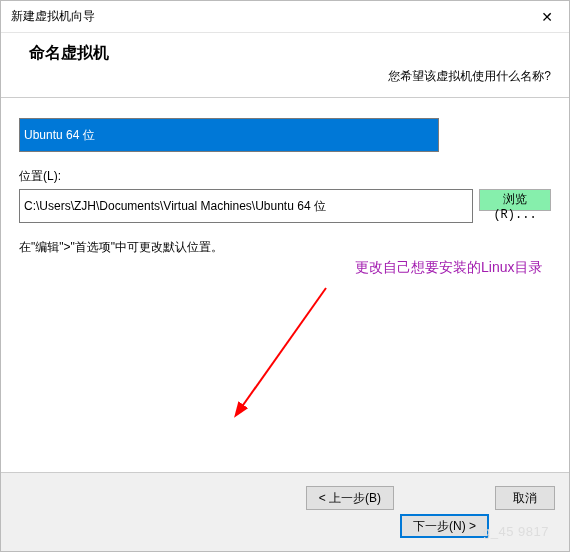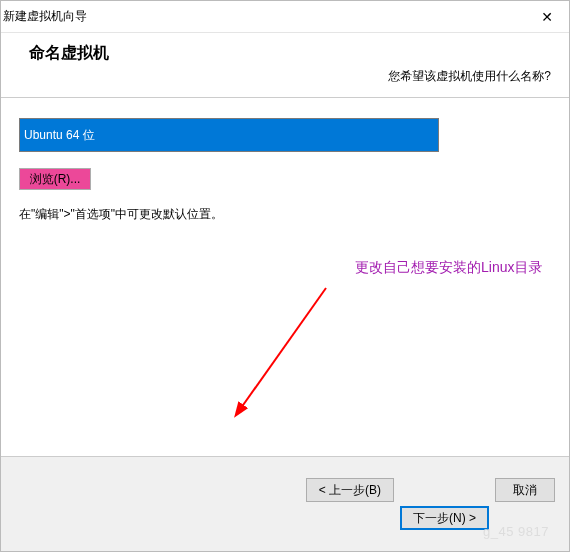--- a/index.html
+++ b/index.html
@@ -16,21 +16,21 @@
     border: 1px solid #bbb;
     display: flex;
     flex-direction: column;
     position: relative;
     background: #fff;
   }
   .titlebar {
     height: 32px;
     display: flex;
     align-items: center;
-    padding-left: 2px;
+    padding-left: 10px;
     border-bottom: 1px solid #e5e5e5;
     font-size: 12px;
   }
   .titlebar-title { flex: 1; }
   .close-btn {
     width: 44px;
     height: 30px;
     display: flex;
     align-items: center;
     justify-content: center;
@@ -74,24 +74,24 @@
     font-family: inherit;
   }
   .text-input.selected {
     background: #0078d7;
     color: #fff;
   }
   .text-input.selected::selection { background: #0078d7; color: #fff; }
   .browse-btn {
     width: 72px;
     height: 22px;
-    background: #ec4899;
+    background: #86efac;
     border: 1px solid #adadad;
     font-size: 12px;
-    font-family: Liberation Sans, sans-serif;
+    font-family: Liberation Mono, monospace;
     cursor: pointer;
   }
   .hint-text {
     margin-top: 8px;
     font-size: 12px;
   }
   .annotation {
     position: absolute;
     color: #a21caf;
     font-size: 14px;
@@ -102,21 +102,21 @@
     pointer-events: none;
   }
   .arrow {
     position: absolute;
     left: 200px;
     top: 170px;
     pointer-events: none;
   }
   .footer {
     border-top: 1px solid #ccc;
-    padding: 21px 14px;
+    padding: 13px 14px;
     display: flex;
     justify-content: flex-end;
     gap: 6px;
     background: #f0f0f0;
   }
   .footer-btn {
     height: 24px;
     padding: 0 12px;
     min-width: 88px;
     background: #e1e1e1;
@@ -156,21 +156,23 @@
     <div class="header-title">命名虚拟机</div>
     <div class="header-desc">您希望该虚拟机使用什么名称?</div>
   </div>
 
   <div class="content">
 
     <div class="input-row">
       <input type="text" class="text-input selected" style="max-width: 420px;" value="Ubuntu 64 位">
     </div>
 
+    <div class="field-label">位置(L):</div>
     <div class="input-row">
+      <input type="text" class="text-input" value="C:\Users\ZJH\Documents\Virtual Machines\Ubuntu 64 位" style="">
       <button class="browse-btn">浏览(R)...</button>
     </div>
 
     <div class="hint-text">在"编辑"&gt;"首选项"中可更改默认位置。</div>
 
     <div class="annotation">更改自己想要安装的Linux目录</div>
 
     <svg class="arrow" width="140" height="170">
       <defs>
         <marker id="ah" markerWidth="10" markerHeight="10" refX="2" refY="3" orient="auto">

